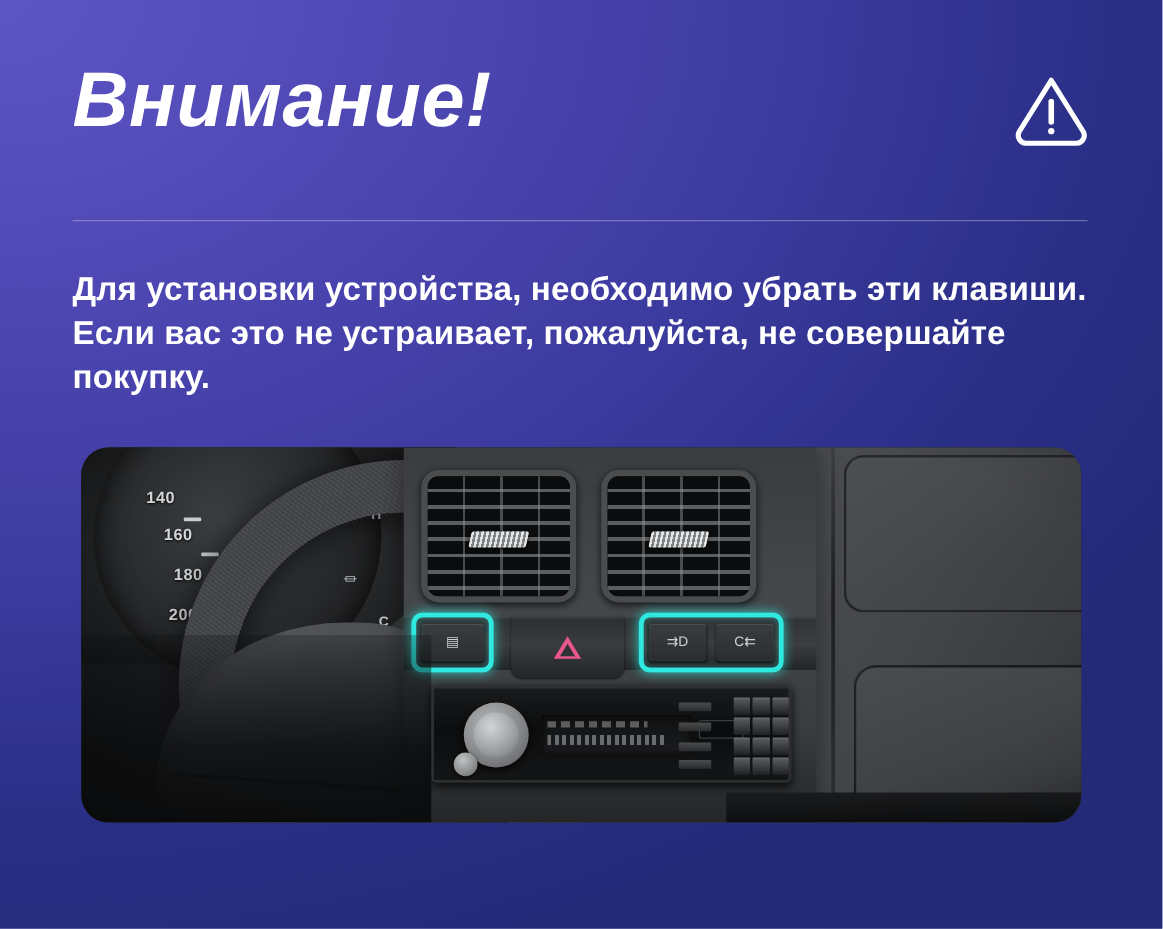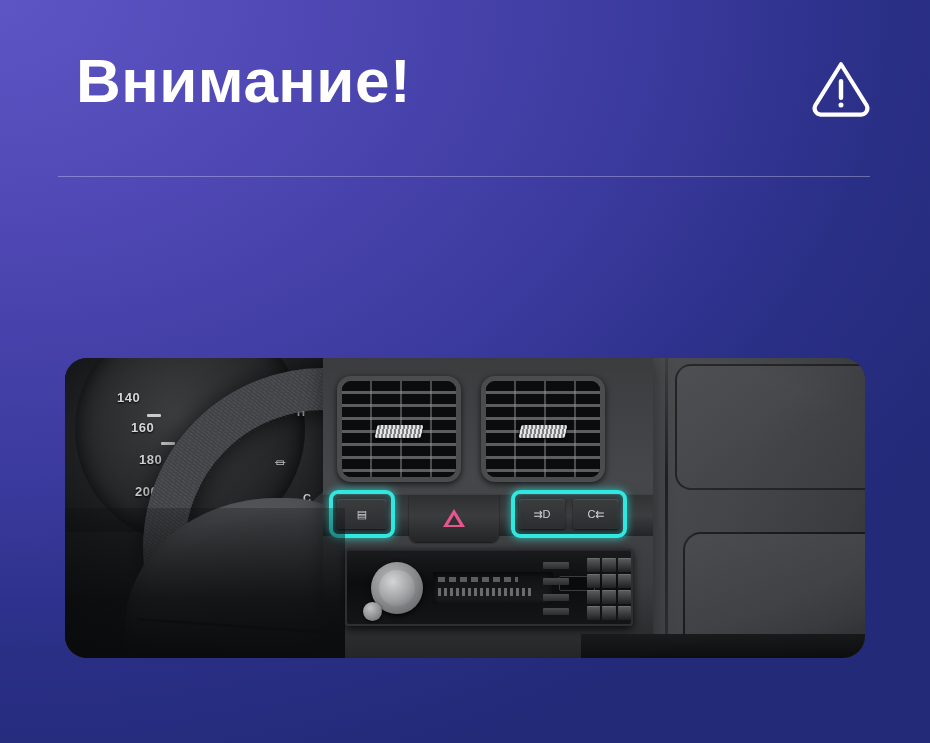--- a/index.html
+++ b/index.html
@@ -17,24 +17,25 @@
     height: 743px;
     overflow: hidden;
     background:
       radial-gradient(120% 110% at 0% 0%, #5d55c4 0%, #4f48b4 28%, #3b3a9e 58%, #2a2f86 80%, #232a78 100%),
       linear-gradient(135deg, #5750b8 0%, #3d3aa0 50%, #232a7a 100%);
   }
 
   
   .header {
     position: absolute;
-    left: 76px;
+    left: 58px;
     top: 48px;
     right: 58px;
     height: 100px;
+    font-style: italic;
   }
   .title {
     position: absolute;
     left: 0;
     top: 0;
     margin: 0;
     color: #ffffff;
     font-size: 62px;
     line-height: 1.05;
     font-weight: bold;
@@ -430,20 +431,25 @@
       <svg viewBox="0 0 64 64" aria-hidden="true">
         <path d="M32 8.5 L58.5 51 a6.5 6.5 0 0 1 -5.6 9.5 H11.1 a6.5 6.5 0 0 1 -5.6 -9.5 Z" fill="none" stroke="#ffffff" stroke-width="4.2" stroke-linejoin="round"></path>
         <line x1="32" y1="26" x2="32" y2="43" stroke="#ffffff" stroke-width="4.6" stroke-linecap="round"></line>
         <circle cx="32" cy="50.5" r="2.6" fill="#ffffff"></circle>
       </svg>
     </span>
   </div>
 
   <div class="divider"></div>
 
+  <div class="body-copy">
+    <span class="ln">Для установки устройства, необходимо убрать эти клавиши.</span>
+    <span class="ln">Если вас это не устраивает, пожалуйста, не совершайте</span>
+    <span class="ln">покупку.</span>
+  </div>
 
   <div class="photo">
 
     <div class="ph-layer dash-bg"></div>
 
     <div class="ph-layer cluster">
       <div class="ph-layer gauge"></div>
 
       <span class="gauge-num" style="left:82px; top:48px;">140</span>
       <span class="gauge-tick" style="left:112px; top:72px;"></span>

